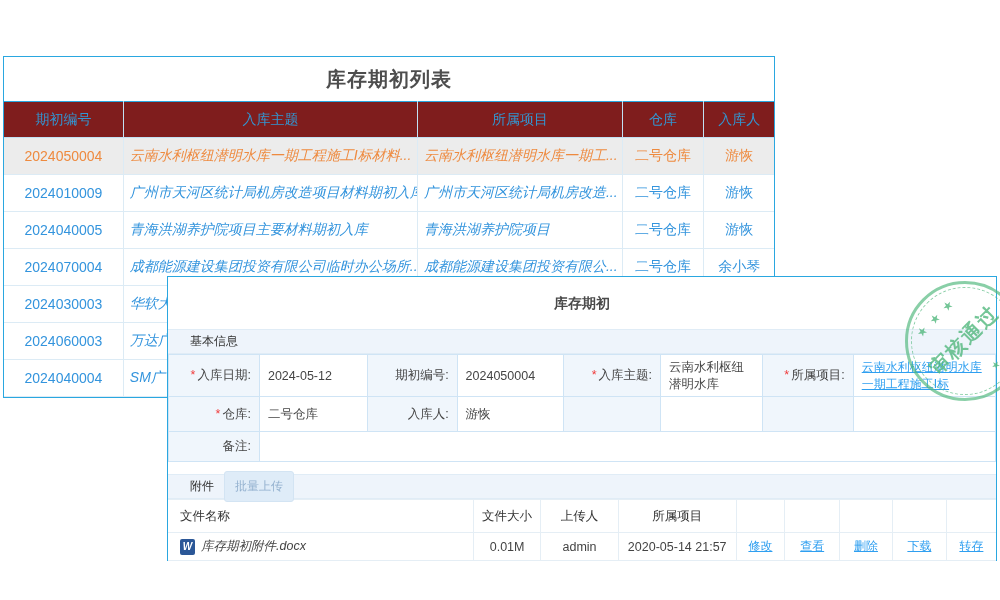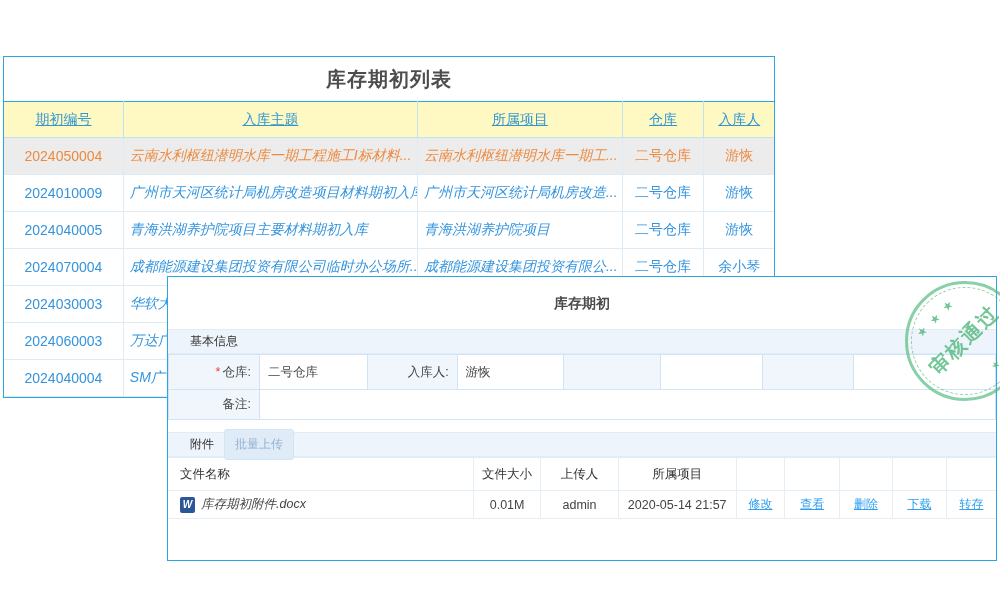--- a/index.html
+++ b/index.html
@@ -6,22 +6,22 @@
   html,body { width:1000px; height:600px; background:#ffffff;
     font-family:"Liberation Sans","DejaVu Sans",sans-serif; }
   #stage { position:relative; width:1000px; height:600px; overflow:hidden; background:#fff;margin-top:26px; }
 
   
   .list-panel { position:absolute; left:3px; top:30px; width:772px; height:342px;
     background:#fff; border:1px solid #2aa7e0; z-index:1; }
   .list-title { height:44px; line-height:44px; text-align:center; font-size:20px;
     font-weight:bold; color:#4d4d4d; letter-spacing:1px; }
   table.list { width:100%; border-collapse:collapse; table-layout:fixed; }
-  table.list th { background:#fef9c3; color:#3296d2; font-weight:normal; font-size:14px;
-    height:36px; border:1px solid #c2e0f3; border-top:1px solid #2aa7e0;text-decoration:underline; }
+  table.list th { background:#7f1d1d; color:#3296d2; font-weight:normal; font-size:14px;
+    height:36px; border:1px solid #c2e0f3; border-top:1px solid #2aa7e0; }
   table.list td { height:37px; font-size:14px; color:#3394dd; border:1px solid #dcebf5;
     white-space:nowrap; overflow:hidden; text-overflow:clip; padding:0 6px; }
   table.list th:first-child, table.list td:first-child { border-left:none; }
   table.list th:last-child, table.list td:last-child { border-right:none; }
   td.c, th.c { text-align:center; }
   td.l { text-align:left; padding-left:14px;font-style:italic; }
   tr.selected td { background:#ececec; color:#ee8a3f; }
 
   
   .detail-panel { position:absolute; left:167px; top:250px; width:830px; height:285px;
@@ -158,20 +158,30 @@
           <col style="width:11%">
           <col style="width:13.1%">
           <col style="width:10.8%">
           <col style="width:12.9%">
           <col style="width:11.7%">
           <col style="width:12.3%">
           <col style="width:11%">
           <col style="width:17.2%">
         </colgroup>
       <tbody>
+          <tr class="fr1">
+        <td class="flabel"><span class="req">*</span><span>入库日期:</span></td>
+        <td class="fval">2024-05-12</td>
+        <td class="flabel">期初编号:</td>
+        <td class="fval">2024050004</td>
+        <td class="flabel"><span class="req">*</span><span>入库主题:</span></td>
+        <td class="fval">云南水利枢纽潜明水库</td>
+        <td class="flabel"><span class="req">*</span><span>所属项目:</span></td>
+        <td class="fval"><a class="blue-link">云南水利枢纽潜明水库一期工程施工I标</a></td>
+      </tr>
       <tr class="fr2">
         <td class="flabel"><span class="req">*</span><span>仓库:</span></td>
         <td class="fval">二号仓库</td>
         <td class="flabel">入库人:</td>
         <td class="fval muted">游恢</td>
         <td class="flabel"></td>
         <td class="fval"></td>
         <td class="flabel"></td>
         <td class="fval"></td>
       </tr>

